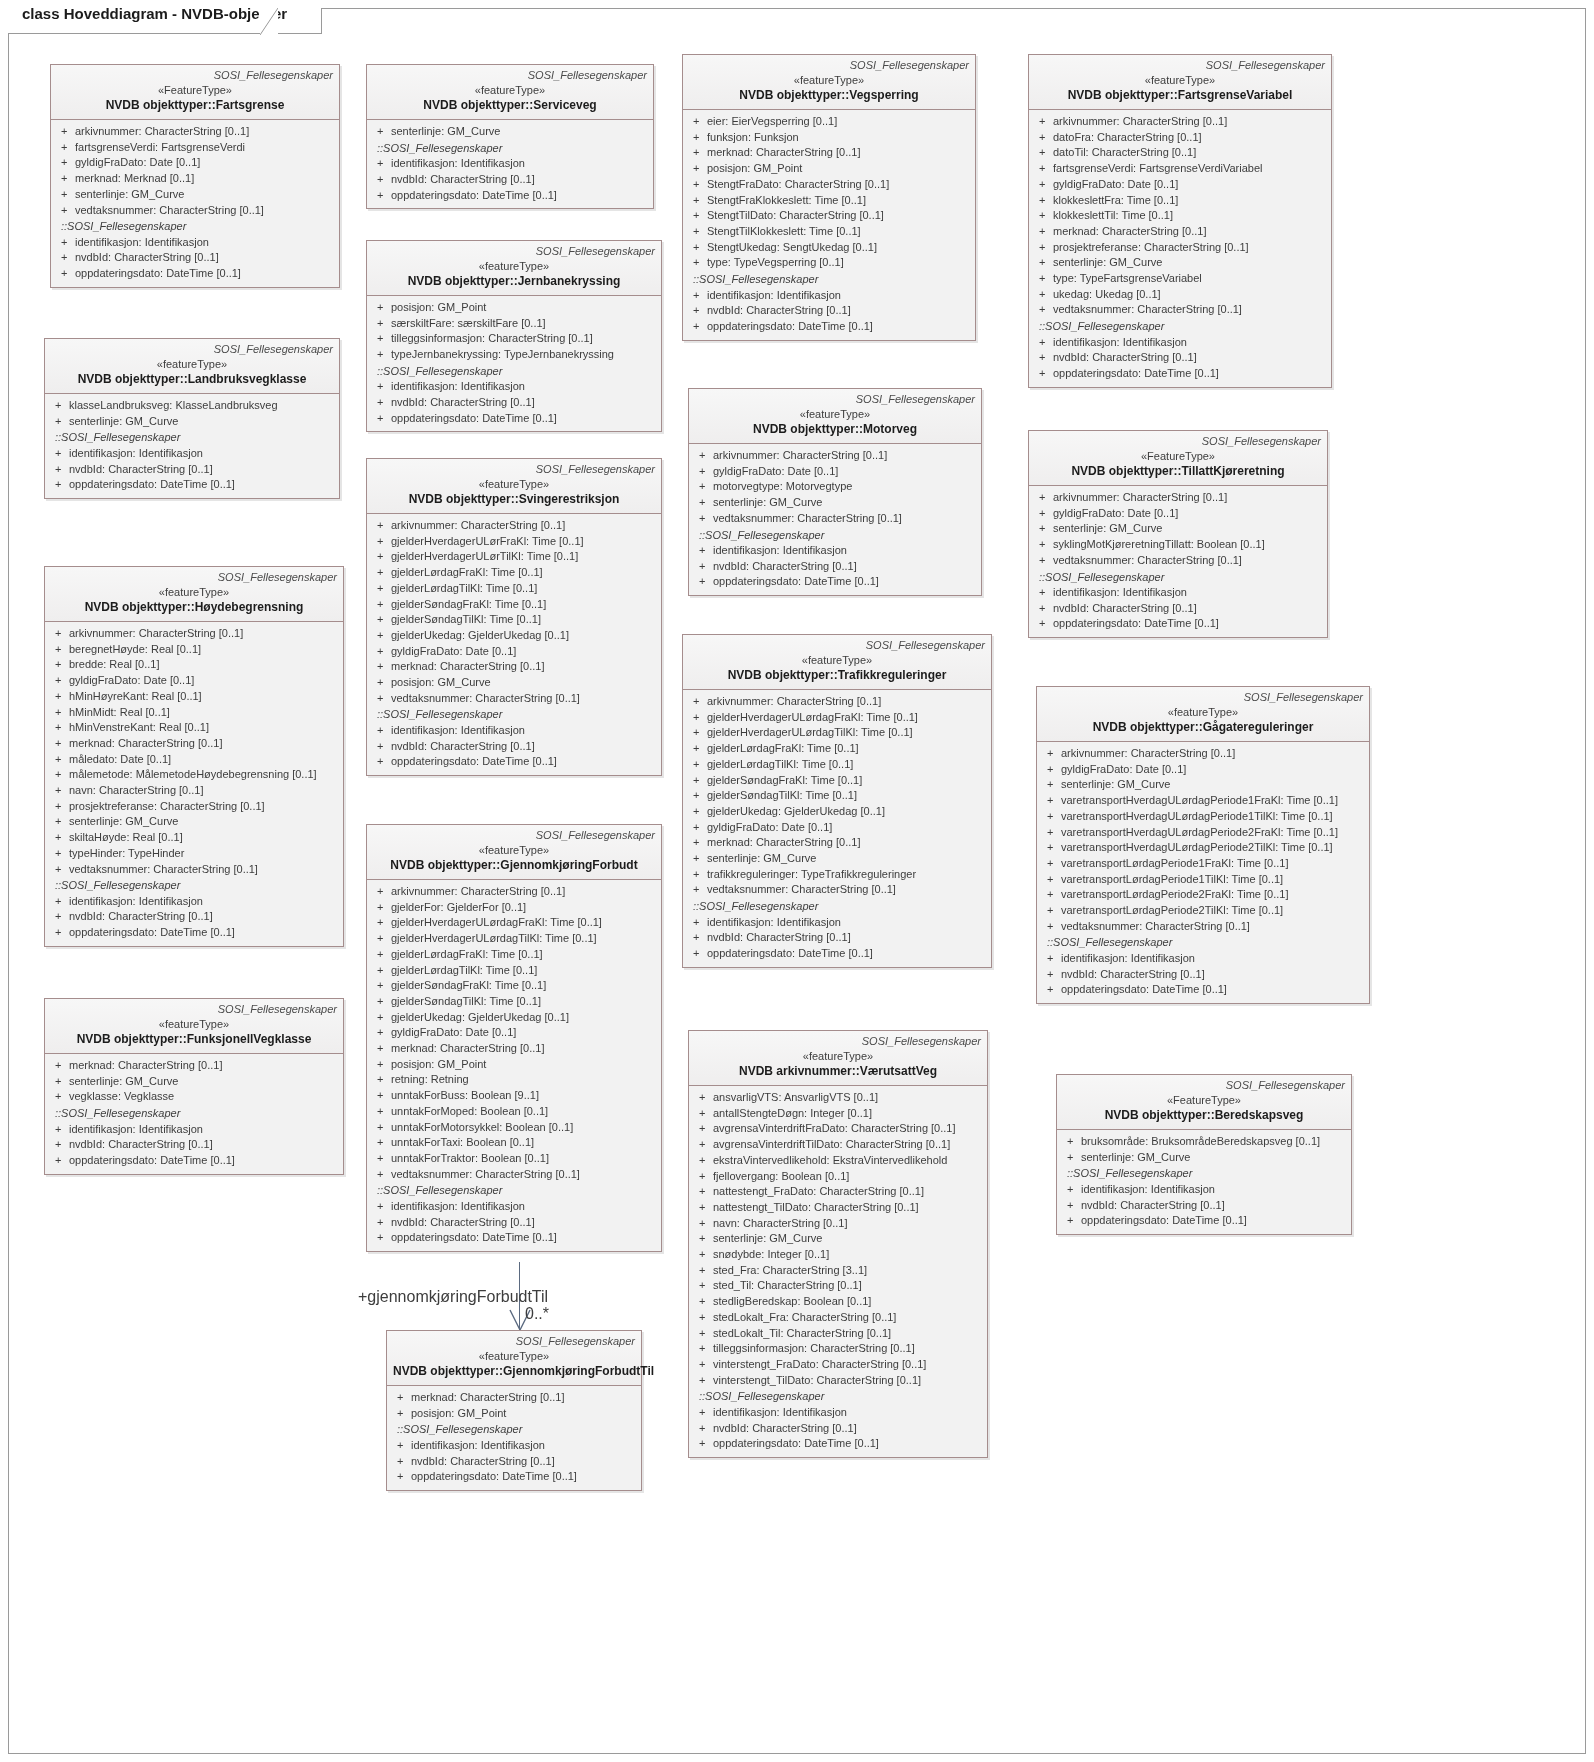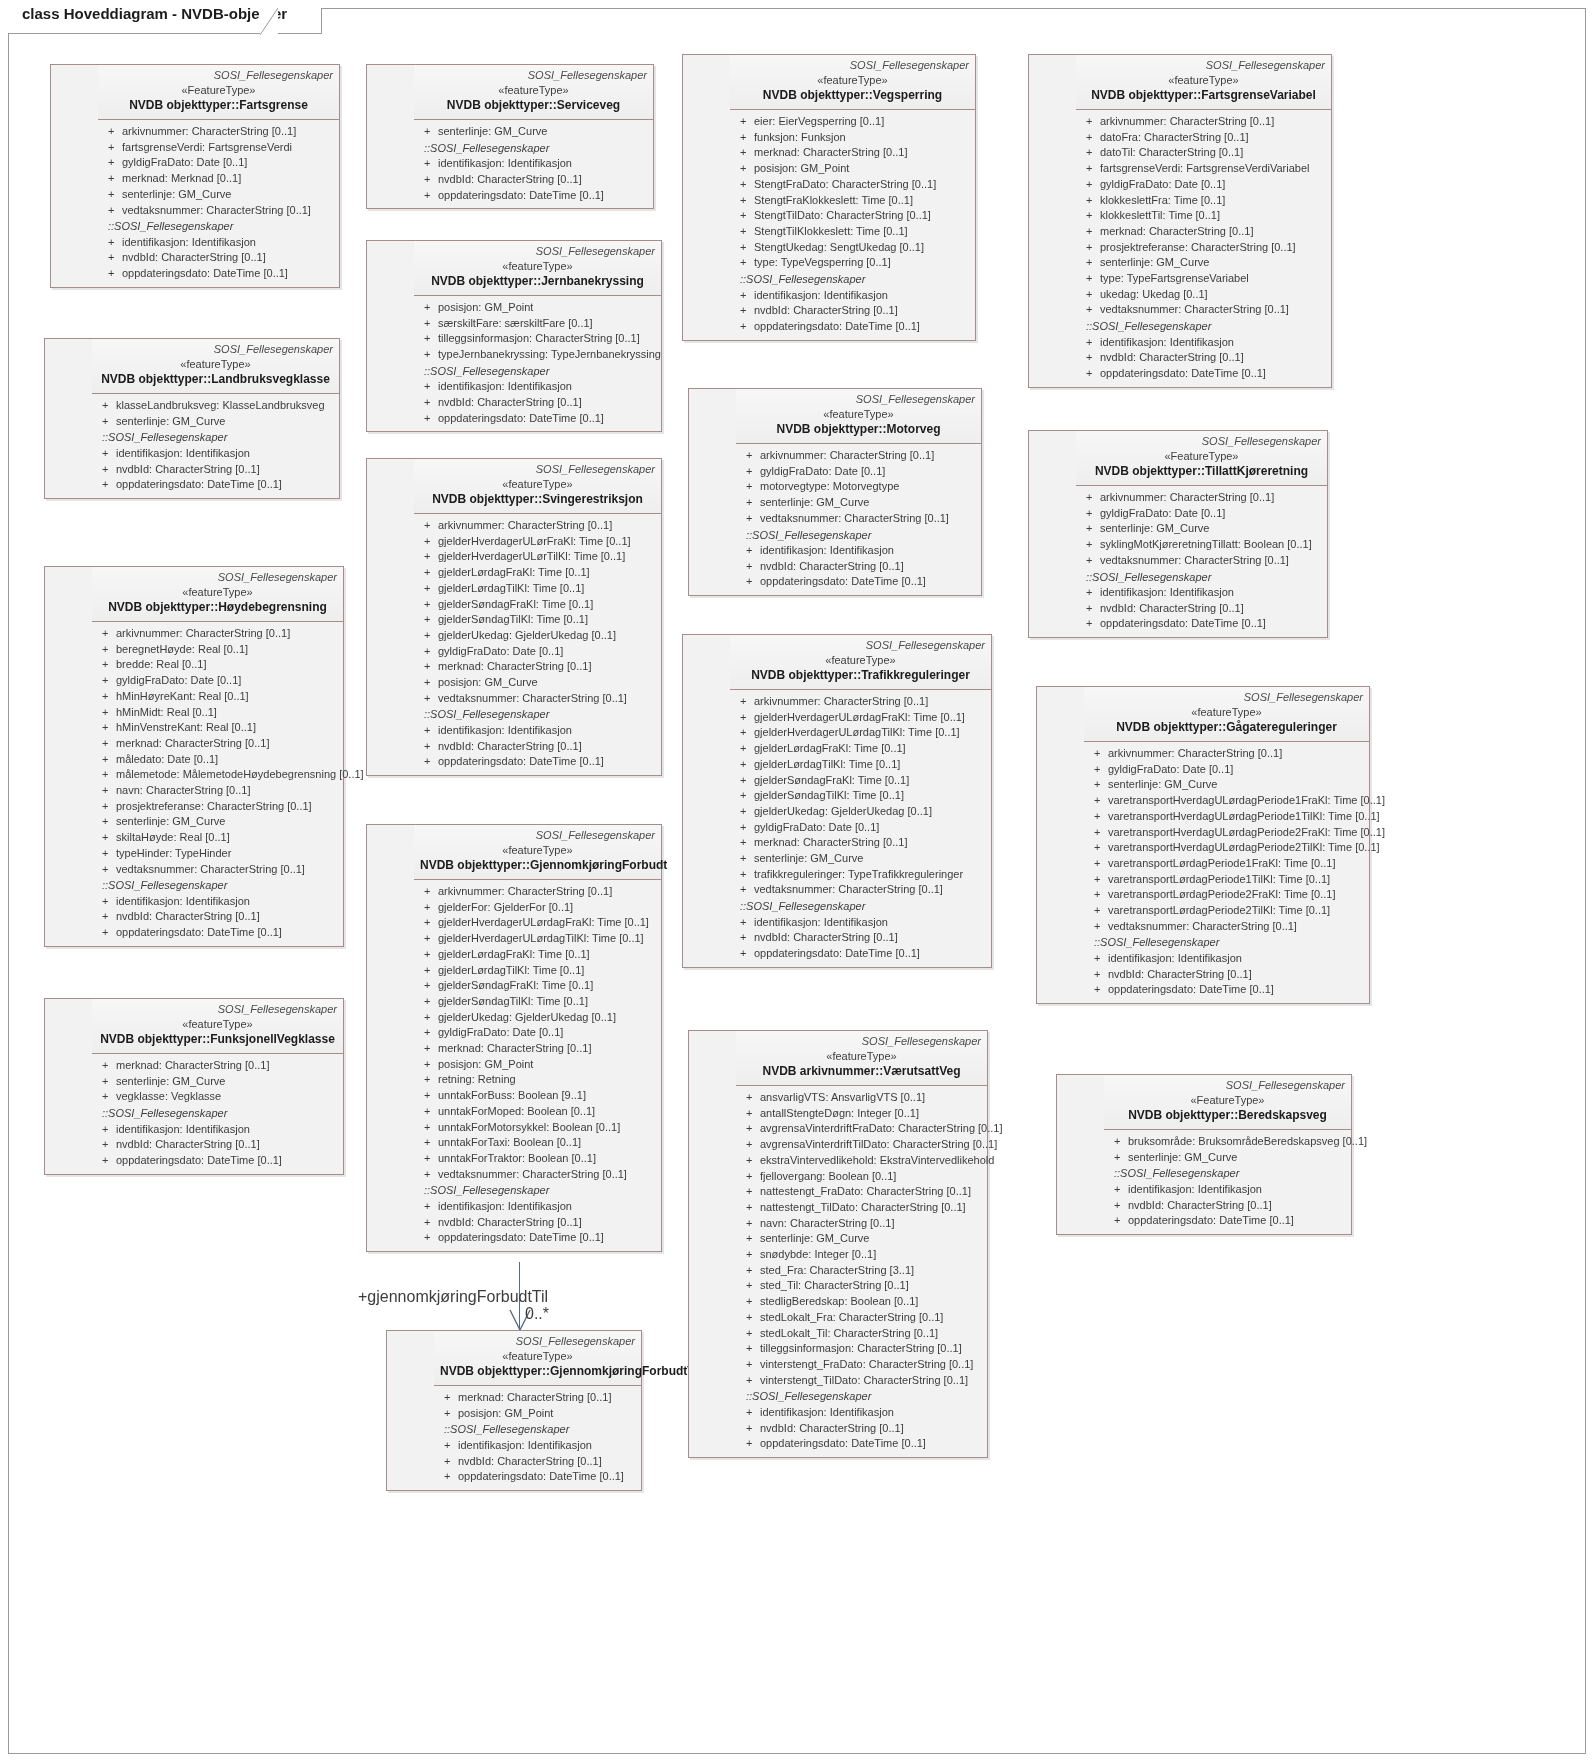--- a/index.html
+++ b/index.html
@@ -53,21 +53,20 @@
     width: 18px;
     pointer-events: none;
   }
   
   .uml {
     position: absolute;
     box-sizing: border-box;
     border: 1px solid #a58d8d;
     background: #f2f2f2;
     box-shadow: 2px 2px 0 0 rgba(0,0,0,0.10);
-    padding-left: 47px;
   }
   .uml-head {
     background: linear-gradient(to bottom, #f7f7f7 0%, #efeeee 100%);
     border-bottom: 1px solid #a58d8d;
     padding: 3px 6px 6px 6px;
   }
   .uml-pkg {
     text-align: right;
     font-style: italic;
     font-size: 11px;

